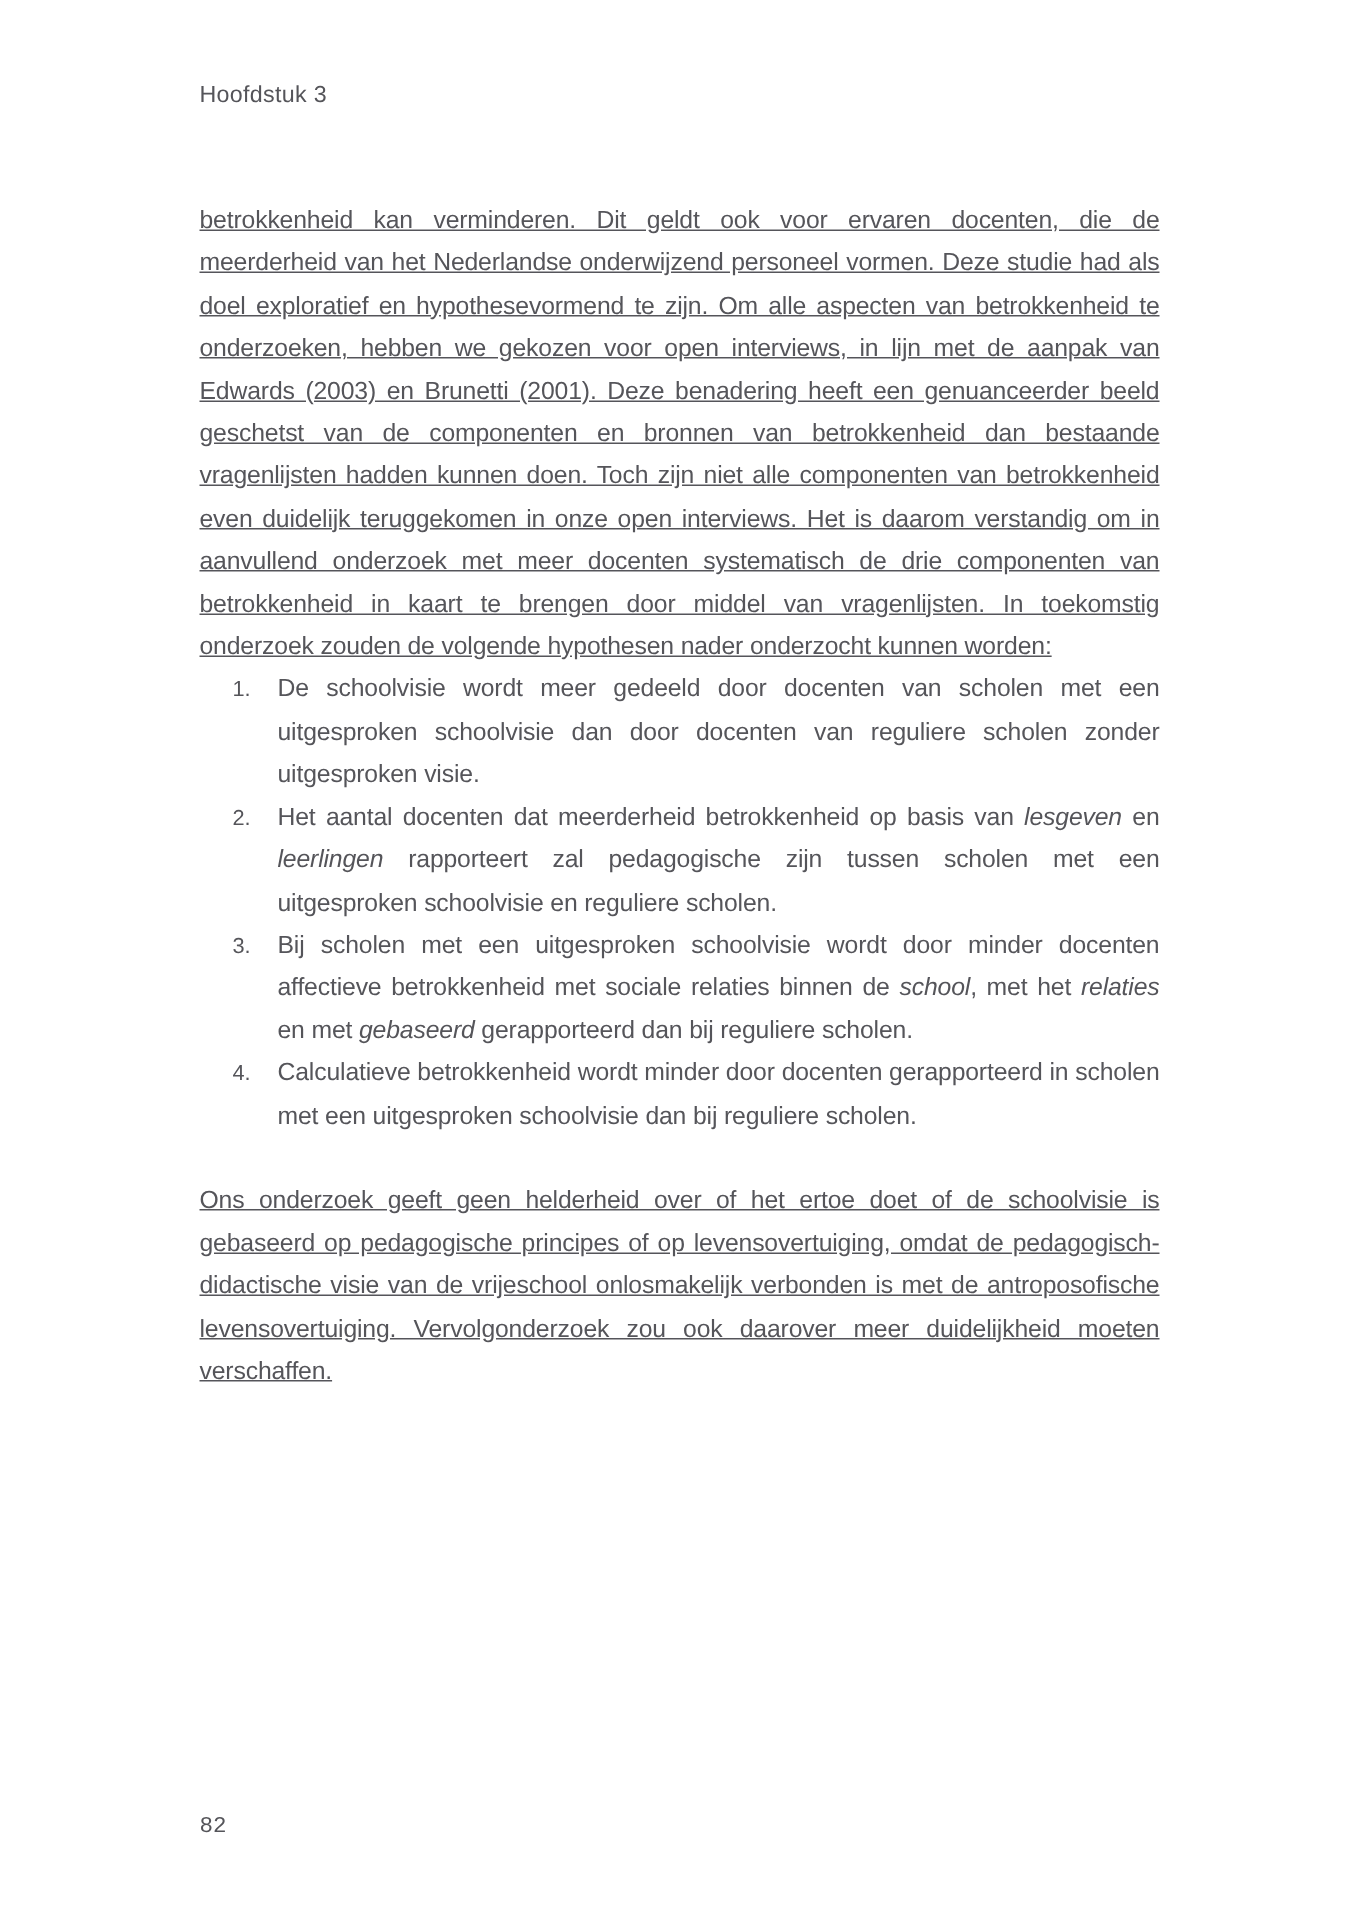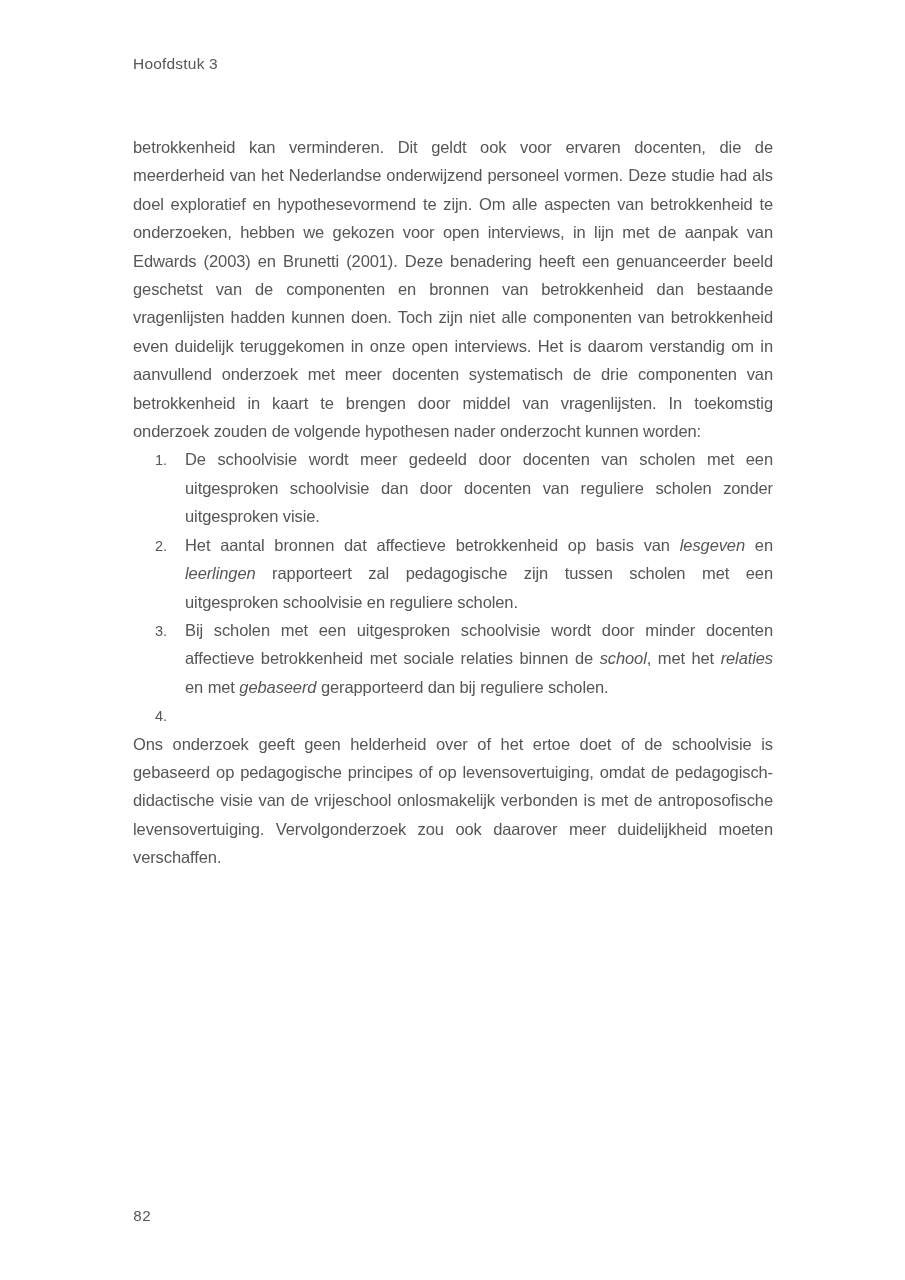--- a/index.html
+++ b/index.html
@@ -34,20 +34,21 @@
     top: 133px;
     width: 640px;
     font-size: 16.5px;
     line-height: 28.4px;
     letter-spacing: -0.1px;
   }
 
   .para {
     margin: 0;
     text-align: justify;
+    text-decoration: underline;
   }
 
   .closing-para {
     margin-top: 28.4px;
   }
 
   .hypotheses-list {
     margin: 0;
     padding: 0;
   }
@@ -83,23 +84,23 @@
 <div class="page">
 
   <div class="running-header">Hoofdstuk 3</div>
 
   <div class="body-block">
 
     <p class="para">betrokkenheid kan verminderen. Dit geldt ook voor ervaren docenten, die de meerderheid van het Nederlandse onderwijzend personeel vormen. Deze studie had als doel exploratief en hypothesevormend te zijn. Om alle aspecten van betrokkenheid te onderzoeken, hebben we gekozen voor open interviews, in lijn met de aanpak van Edwards (2003) en Brunetti (2001). Deze benadering heeft een genuanceerder beeld geschetst van de componenten en bronnen van betrokkenheid dan bestaande vragenlijsten hadden kunnen doen. Toch zijn niet alle componenten van betrokkenheid even duidelijk teruggekomen in onze open interviews. Het is daarom verstandig om in aanvullend onderzoek met meer docenten systematisch de drie componenten van betrokkenheid in kaart te brengen door middel van vragenlijsten. In toekomstig onderzoek zouden de volgende hypothesen nader onderzocht kunnen worden:</p>
 
     <div class="hypotheses-list" id="hypotheses-list">
         <div class="list-item"><span class="num">1.</span><span class="txt"><span>De schoolvisie wordt meer gedeeld door docenten van scholen met een uitgesproken schoolvisie dan door docenten van reguliere scholen zonder uitgesproken visie.</span></span></div>
-        <div class="list-item"><span class="num">2.</span><span class="txt"><span>Het aantal bronnen dat affectieve betrokkenheid op basis van </span><em>lesgeven</em><span> en </span><em>leerlingen</em><span> rapporteert zal pedagogische zijn tussen scholen met een uitgesproken schoolvisie en reguliere scholen.</span></span></div>
+        <div class="list-item"><span class="num">2.</span><span class="txt"><span>Het aantal docenten dat meerderheid betrokkenheid op basis van </span><em>lesgeven</em><span> en </span><em>leerlingen</em><span> rapporteert zal pedagogische zijn tussen scholen met een uitgesproken schoolvisie en reguliere scholen.</span></span></div>
         <div class="list-item"><span class="num">3.</span><span class="txt"><span>Bij scholen met een uitgesproken schoolvisie wordt door minder docenten affectieve betrokkenheid met sociale relaties binnen de </span><em>school</em><span>, met het </span><em>relaties</em><span> en met </span><em>gebaseerd</em><span> gerapporteerd dan bij reguliere scholen.</span></span></div>
-        <div class="list-item"><span class="num">4.</span></div>
+        <div class="list-item"><span class="num">4.</span><span class="txt"><span>Calculatieve betrokkenheid wordt minder door docenten gerapporteerd in scholen met een uitgesproken schoolvisie dan bij reguliere scholen.</span></span></div>
       </div>
 
     <p class="para closing-para">Ons onderzoek geeft geen helderheid over of het ertoe doet of de schoolvisie is gebaseerd op pedagogische principes of op levensovertuiging, omdat de pedagogisch-didactische visie van de vrijeschool onlosmakelijk verbonden is met de antroposofische levensovertuiging. Vervolgonderzoek zou ook daarover meer duidelijkheid moeten verschaffen.</p>
 
   </div>
 
   <div class="page-number">82</div>
 
 </div>
 

